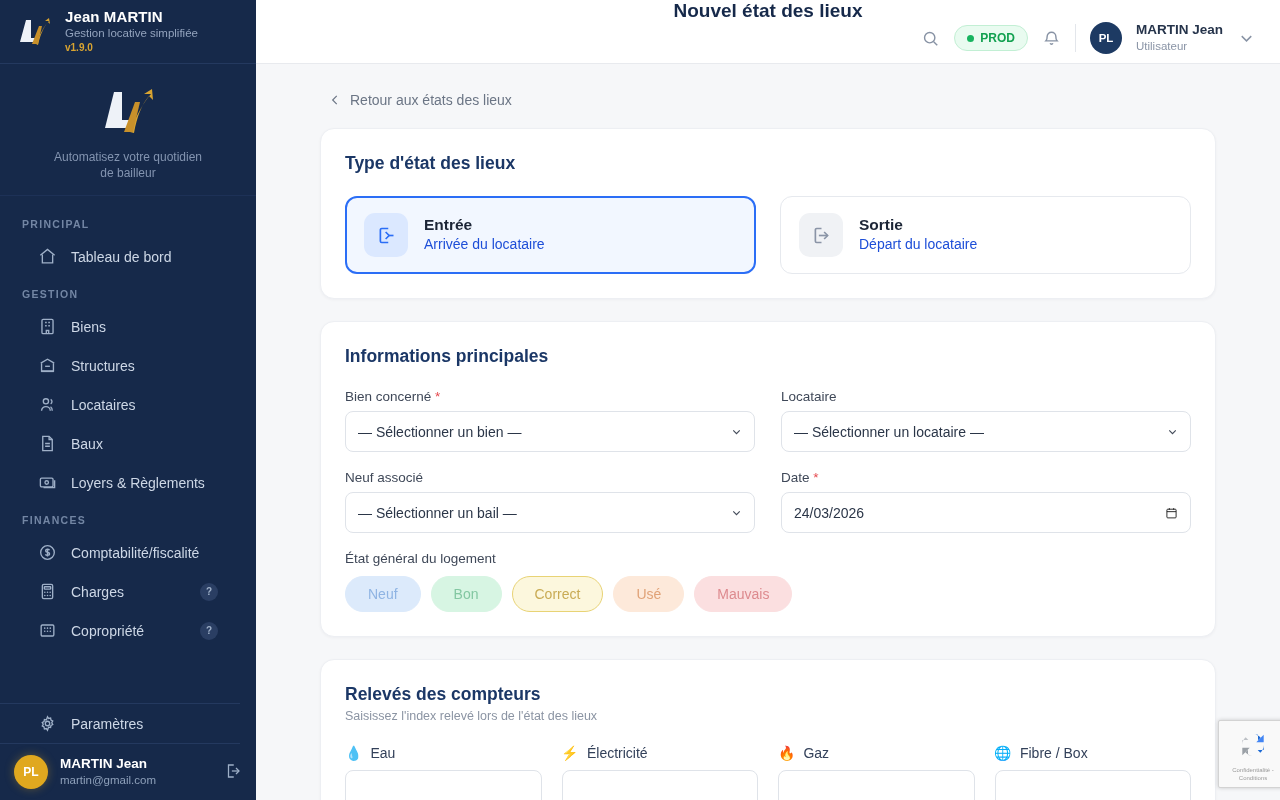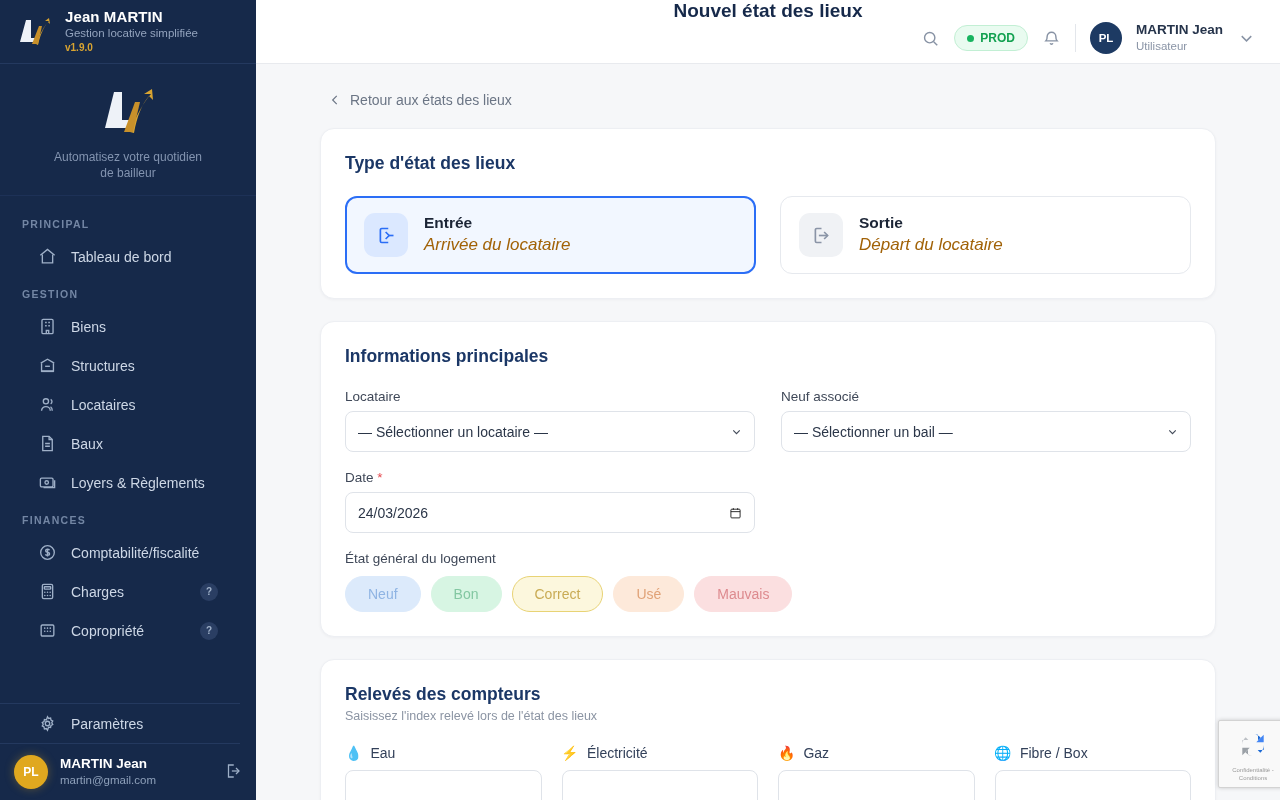--- a/index.html
+++ b/index.html
@@ -150,21 +150,21 @@
   }
   .type-ico {
     width: 44px; height: 44px; border-radius: 11px;
     background: #f0f2f5; display: flex; align-items: center; justify-content: center;
     flex: 0 0 44px;
   }
   .type-card.selected .type-ico { background: #dbe8ff; }
   .type-ico svg { width: 21px; height: 21px; stroke: #8a94a6; fill: none; stroke-width: 1.9; }
   .type-card.selected .type-ico svg { stroke: #2b6ef6; }
   .type-name { font-size: 15.5px; font-weight: bold; color: #1c2536; line-height: 1.3; }
-  .type-desc { font-size: 17px; color: #a16207; line-height: 1.4; font-style: italic; }
+  .type-desc { font-size: 14px; color: #1d4ed8; line-height: 1.4; }
 
   .grid2 { display: grid; grid-template-columns: 1fr 1fr; gap: 18px 26px; }
   .field-label { font-size: 13.5px; color: #3f4858; margin-bottom: 7px; display: block; }
   .req { color: #e5484d; }
   .ctrl {
     width: 100%; height: 41px;
     border: 1px solid #dfe3e9; border-radius: 8px;
     background: #fff; padding: 0 12px;
     font-family: "Liberation Sans", sans-serif;
     font-size: 14px; color: #2b3648;
@@ -433,20 +433,34 @@
               <div class="type-desc">Départ du locataire</div>
             </span>
           </div>
         </div>
       </section>
 
       <section class="card">
         <div class="card-title">Informations principales</div>
         <div class="grid2">
 
+          <div>
+            <label class="field-label">
+              <span>Bien concerné</span>
+              <span class="req">*</span>
+            </label>
+            <div class="sel-wrap">
+              <select class="ctrl">
+                <option>— Sélectionner un bien —</option>
+              </select>
+              <svg class="sel-chev" viewBox="0 0 24 24">
+                  <path d="M6 9l6 6 6-6"></path>
+                </svg>
+            </div>
+          </div>
 
           <div>
             <label class="field-label">Locataire</label>
             <div class="sel-wrap">
               <select class="ctrl">
                 <option>— Sélectionner un locataire —</option>
               </select>
               <svg class="sel-chev" viewBox="0 0 24 24">
                   <path d="M6 9l6 6 6-6"></path>
                 </svg>

